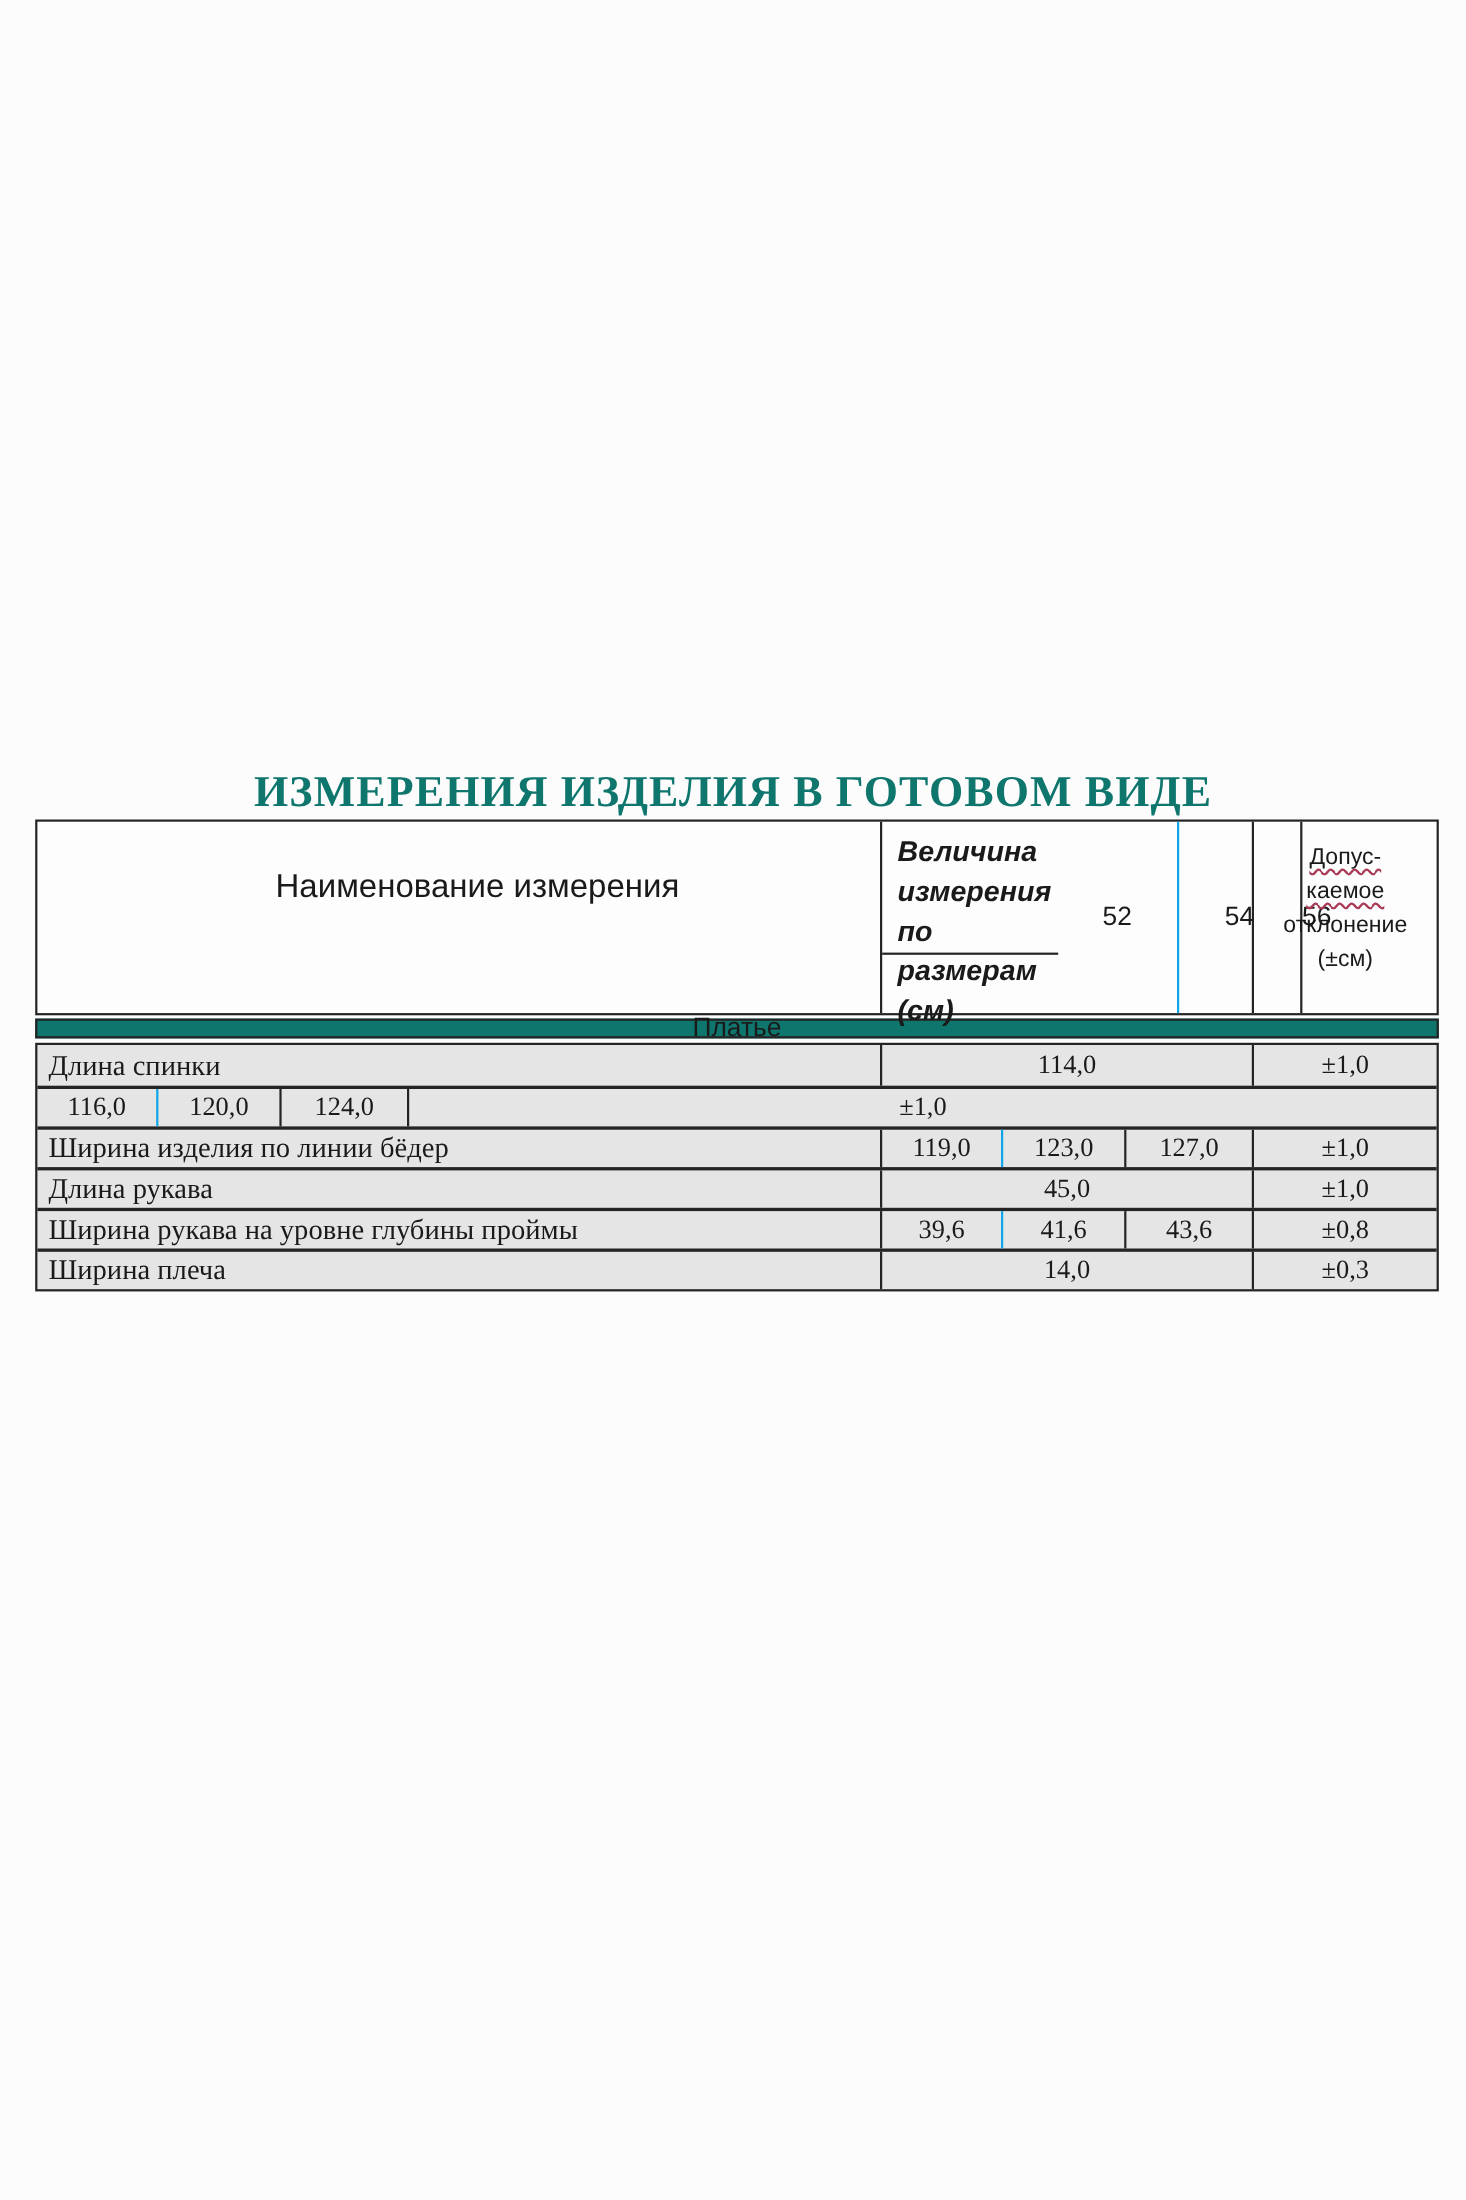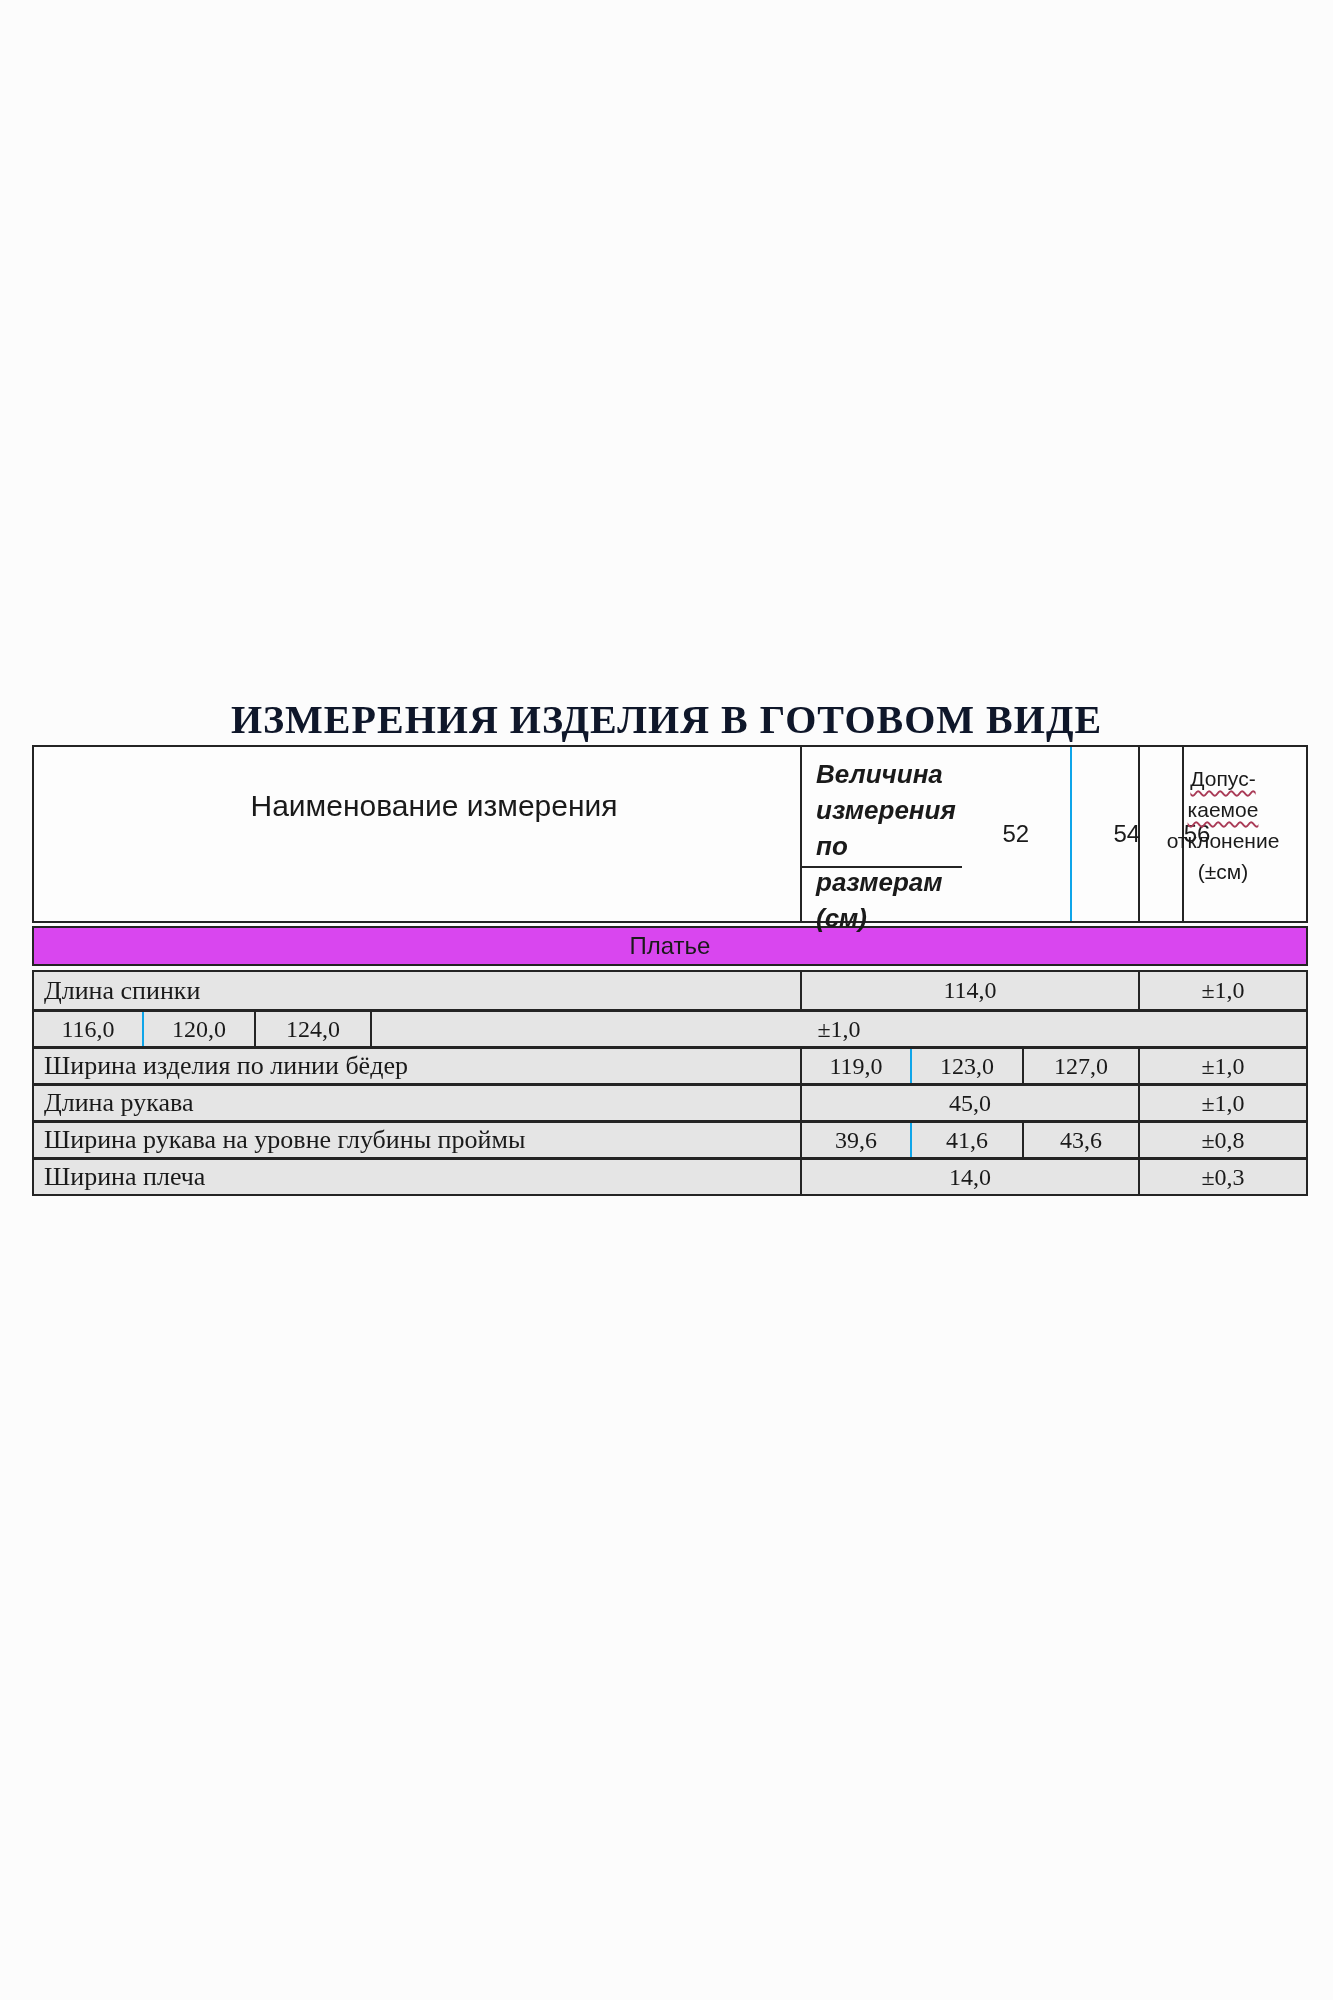--- a/index.html
+++ b/index.html
@@ -11,21 +11,21 @@
     position:relative;
     overflow:hidden;
   }
   *{box-sizing:border-box;}
 
   .title{
     position:absolute;top:698px;left:0;width:100%;
     text-align:center;
     font-family:"Liberation Serif",serif;
     font-weight:700;font-size:40px;line-height:44px;letter-spacing:1px;
-    color:#0f172a;white-space:nowrap;
+    color:#0f766e;white-space:nowrap;
   }
 
   #tbl{position:absolute;left:32px;top:745px;width:1276px;}
 
   
   .hdr{display:flex;height:178px;border:2px solid #242424;background:#fdfdfd;}
   .c-name{width:768px;border-right:2px solid #242424;}
   .hdr .c-name{display:flex;justify-content:center;align-items:flex-start;
                padding-top:42px;font-size:30px;padding-left:34px;}
   .c-mid{width:338px;border-right:2px solid #242424;display:flex;flex-direction:row;}
@@ -41,21 +41,21 @@
   .hdev{text-align:center;font-size:21px;line-height:31px;padding-top:16px;}
   .sperr{
     text-decoration-line:underline;
     text-decoration-style:wavy;
     text-decoration-color:#a93a56;
     text-decoration-thickness:2px;
     text-underline-offset:4px;
   }
 
   
-  .band{margin-top:3px;height:40px;border:2px solid #242424;background:#d946ef;
+  .band{margin-top:3px;height:18px;border:2px solid #242424;background:#0f766e;
         display:flex;align-items:center;justify-content:center;font-size:24px;}
 
   
   .data{margin-top:4px;border:2px solid #242424;background:#e5e5e5;font-family:Liberation Serif, serif;}
   .row{display:flex;height:37px;}
   .row + .row{border-top:3px solid #242424;}
   .rname{display:flex;align-items:center;padding-left:10px;font-size:26px;
          width:768px;border-right:2px solid #242424;}
   .c-vals{width:338px;border-right:2px solid #242424;display:flex;font-size:24px;}
   .merged{flex:1;display:flex;align-items:center;justify-content:center;}

